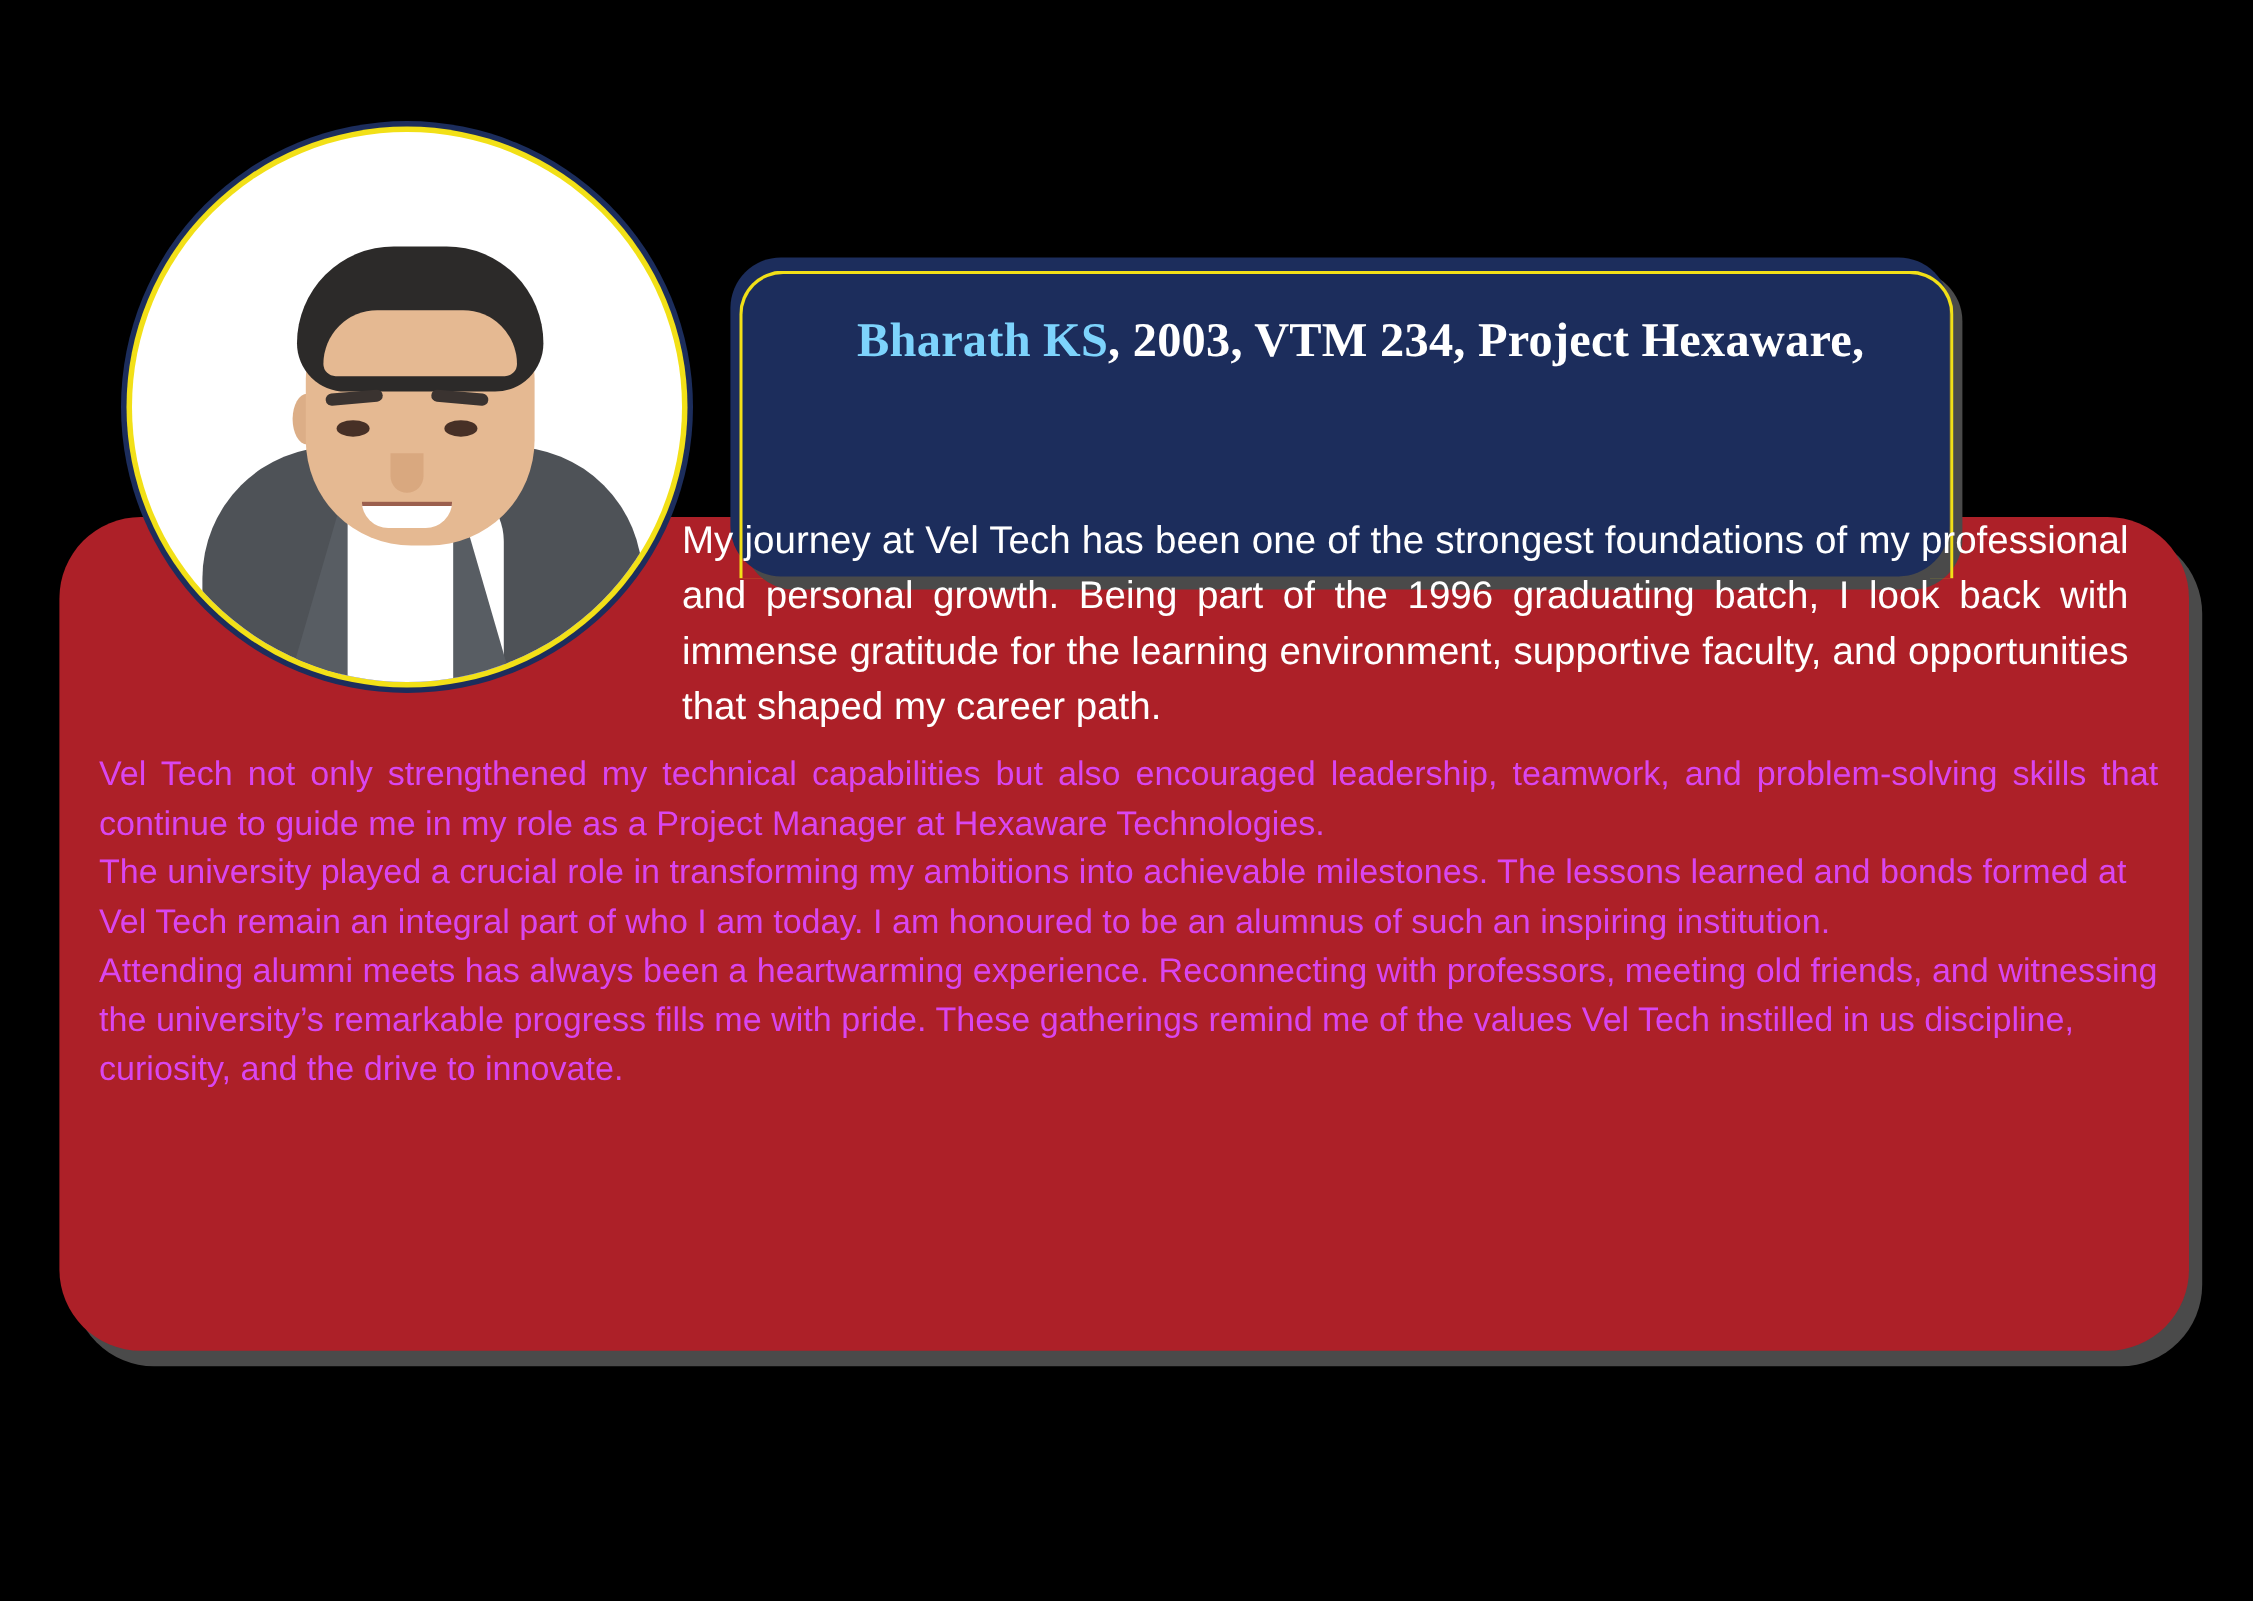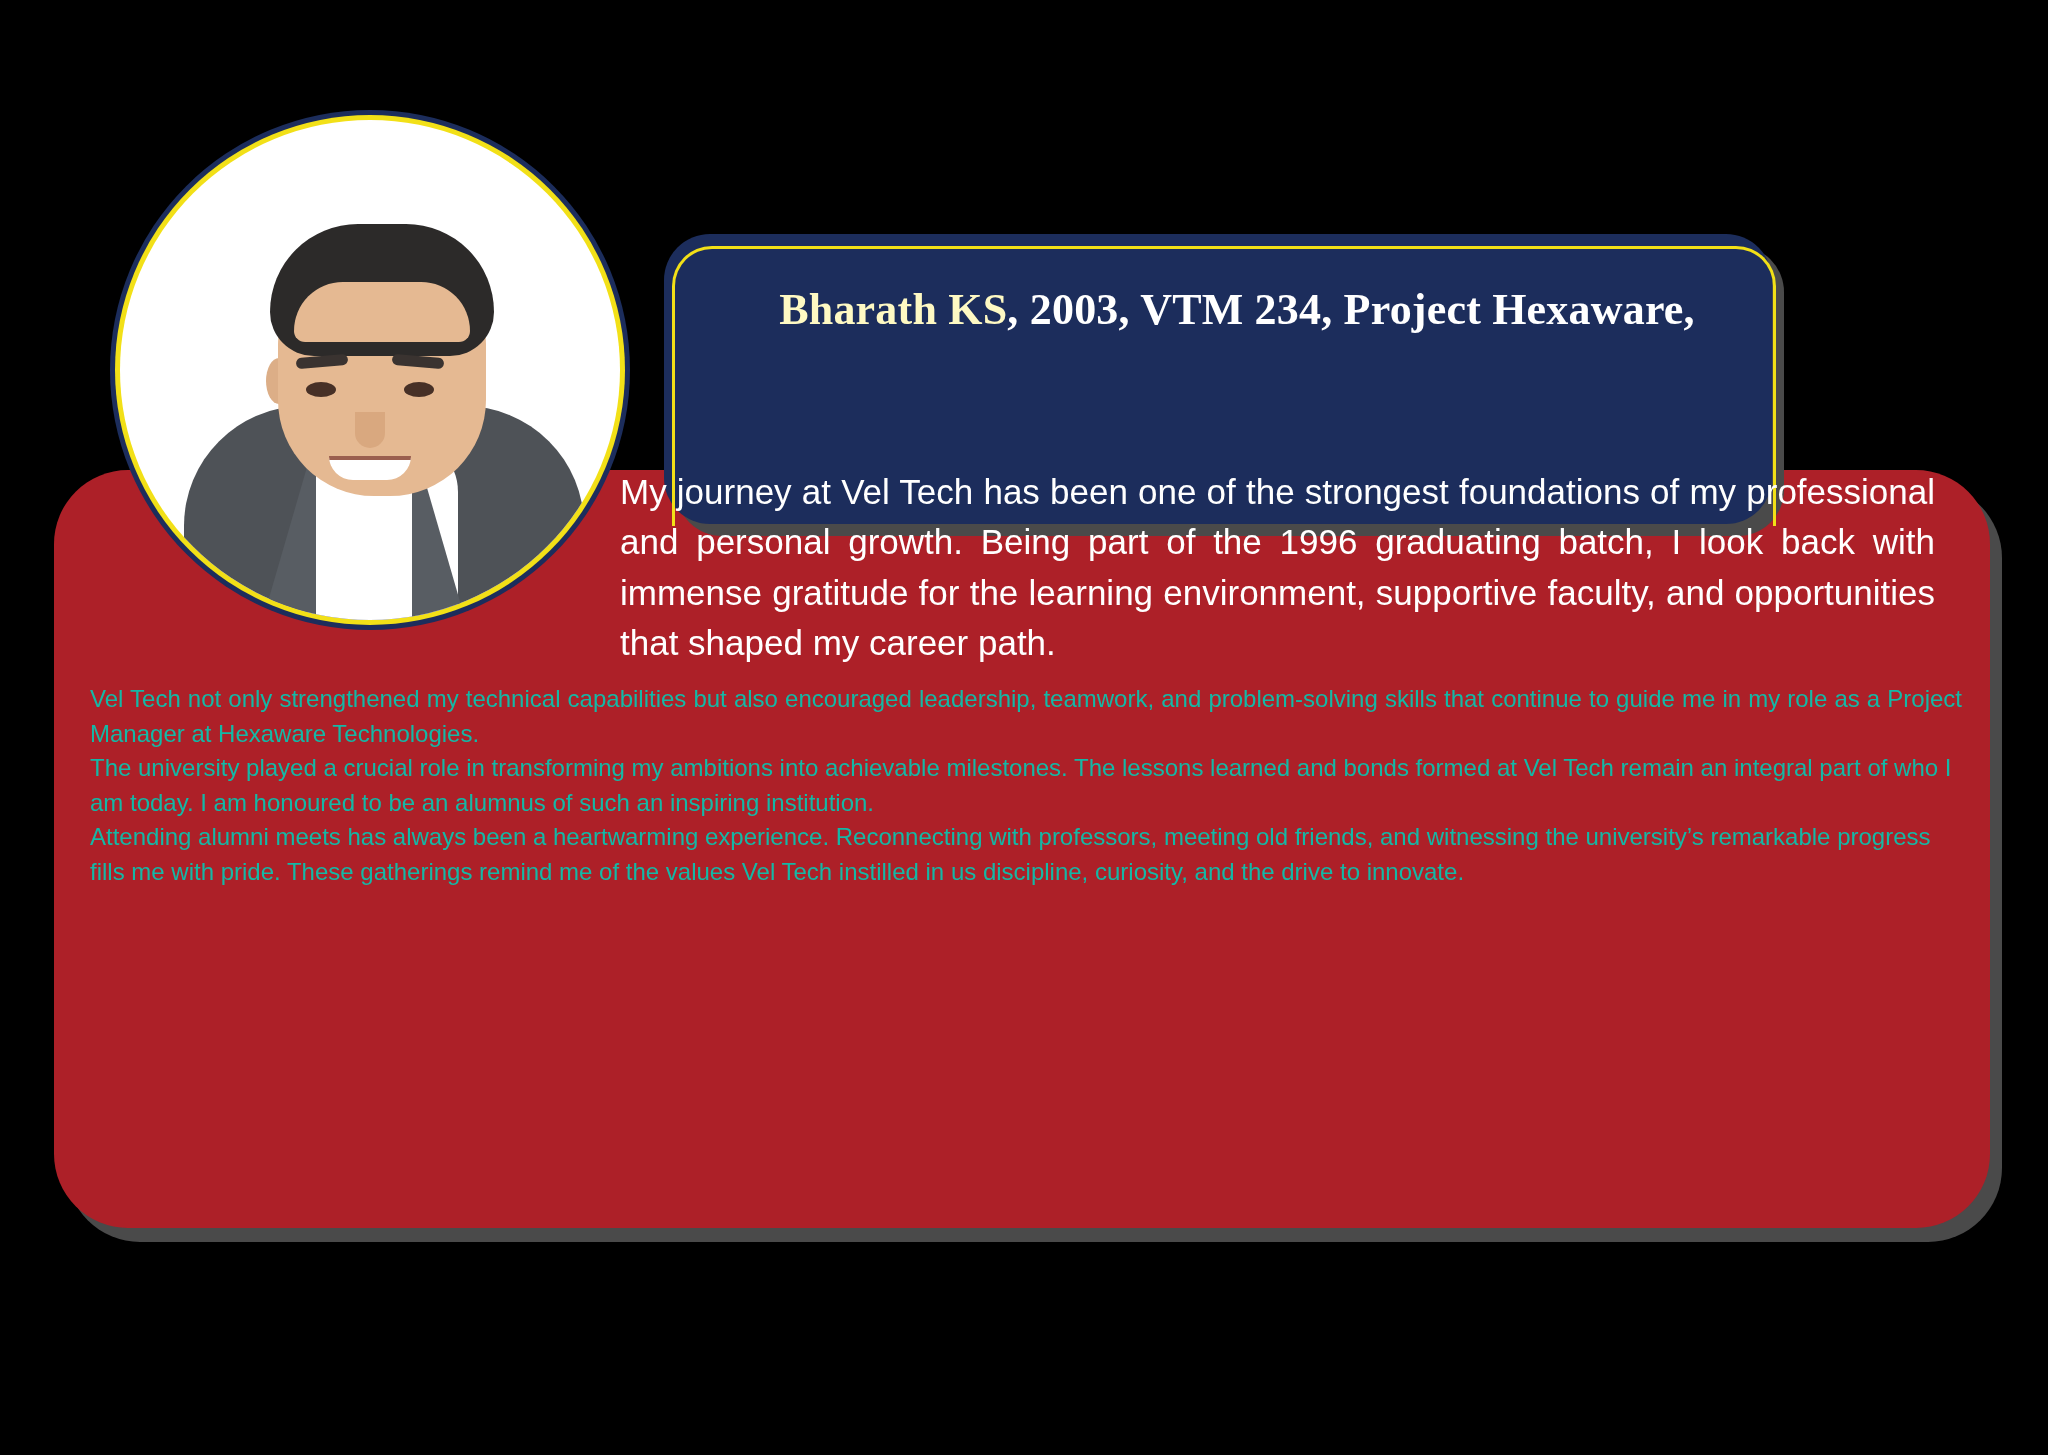--- a/index.html
+++ b/index.html
@@ -84,21 +84,21 @@
     text-align: center;
     font-family: "Liberation Serif", serif;
     font-weight: bold;
     font-size: 44px;
     line-height: 1.28;
     color: #FFFFFF;
     letter-spacing: 0.2px;
   }
 
   .navy-text .name {
-    color: #fef9c3;
+    color: #7dd3fc;
     margin-left: 34px;
   }
 
   
   .avatar-ring {
     position: absolute;
     left: 110px;
     top: 110px;
     width: 520px;
     height: 520px;
@@ -267,23 +267,23 @@
     line-height: 1.44;
     text-align: justify;
     text-justify: inter-word;
   }
 
   .para-full {
     position: absolute;
     left: 90px;
     top: 682px;
     width: 1872px;
-    color: #14b8a6;
+    color: #d946ef;
     font-family: "Liberation Sans", sans-serif;
-    font-size: 24px;
+    font-size: 31px;
     line-height: 1.44;
   }
 
   .para-full p {
     margin: 0;
   }
   .para-full p.justified {
     text-align: justify;
     text-justify: inter-word;
   }

